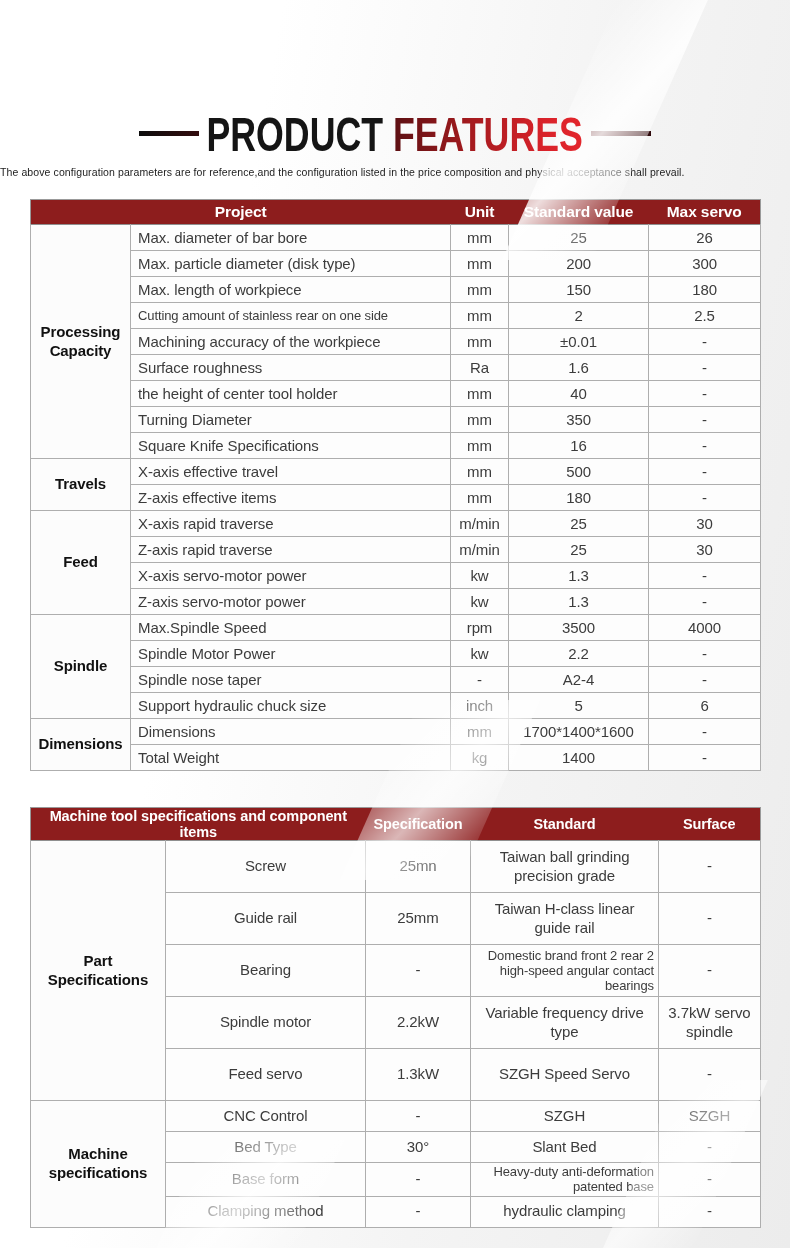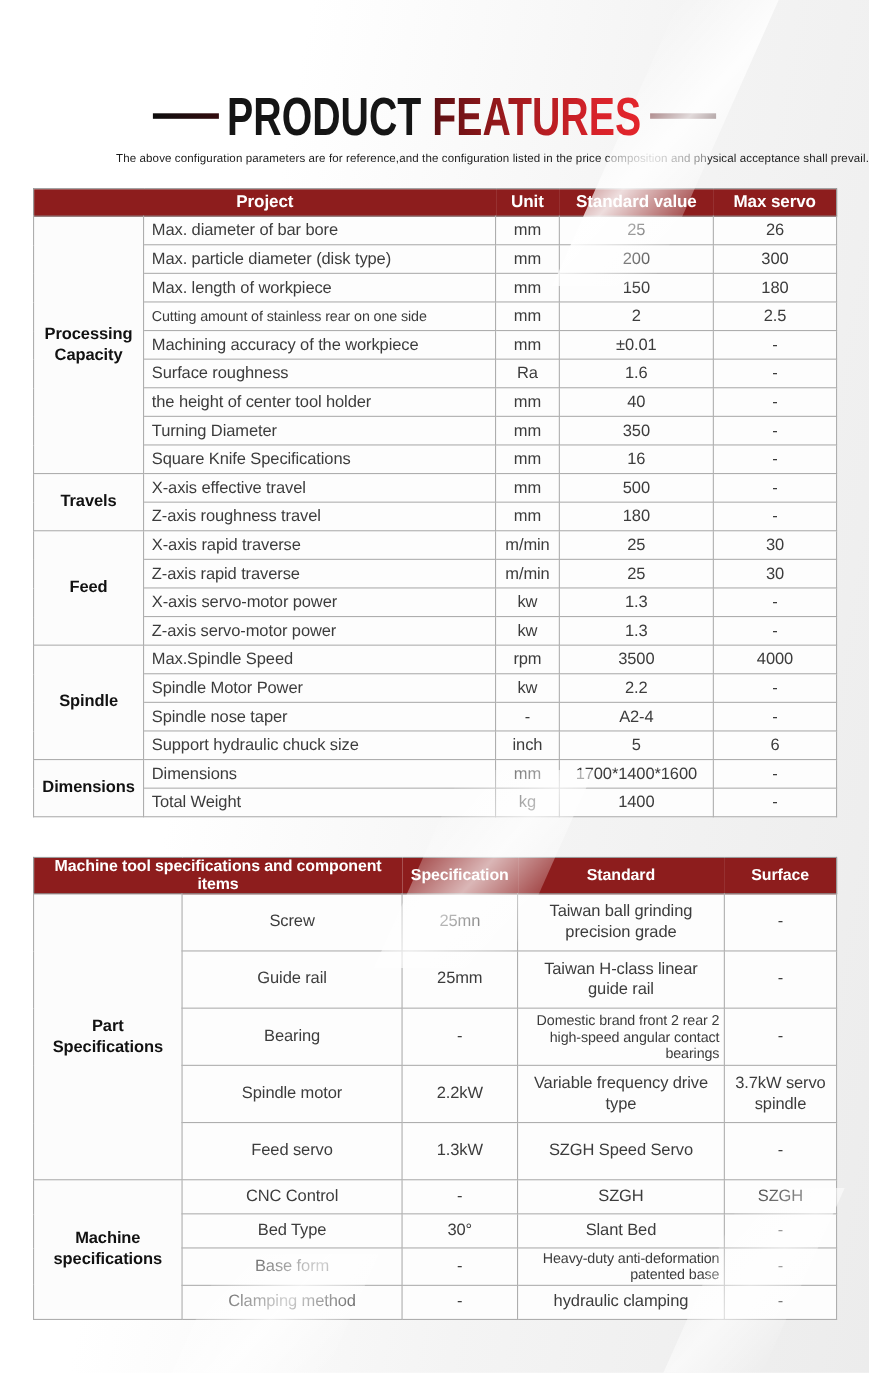--- a/index.html
+++ b/index.html
@@ -12,21 +12,21 @@
     position: relative;
     background:
       linear-gradient(100deg, #ffffff 0%, #ffffff 28%, #f4f4f4 62%, #ececec 100%);
   }
   .bg-streak { position: absolute; background: linear-gradient(115deg, rgba(255,255,255,0) 0%, rgba(255,255,255,0.85) 50%, rgba(255,255,255,0) 100%); transform: skewX(-24deg); pointer-events: none; }
   .s1 { left: 560px; top: 0; width: 90px; height: 260px; }
   .s2 { left: 380px; top: 700px; width: 120px; height: 180px; opacity: .8; }
   .s3 { left: 180px; top: 1140px; width: 140px; height: 110px; opacity: .9; }
   .s4 { left: 640px; top: 1080px; width: 90px; height: 170px; opacity: .7; }
 
-  .header { padding-top: 82px; text-align: right; }
+  .header { padding-top: 110px; text-align: left; }
   .title-row { display: flex; align-items: center; justify-content: center; }
   .dash { width: 60px; height: 5px; flex: 0 0 auto; }
   .dash-left  { background: linear-gradient(90deg, #0d0d0d, #330c0e); }
   .dash-right { background: linear-gradient(90deg, #55090d, #2e0a0c); }
   h1.page-title {
     margin: 0 -52px;
     font-size: 47px; font-weight: bold; line-height: 1;
     letter-spacing: 0px; white-space: nowrap;
     transform: scale(0.76, 1.04);
   }
@@ -166,21 +166,21 @@
         <td class="c3">-</td>
       </tr>
       <tr class="g1 group-start">
         <td class="group" rowspan="2">Travels</td>
         <td class="c0">X-axis effective travel</td>
         <td class="c1">mm</td>
         <td class="c2">500</td>
         <td class="c3">-</td>
       </tr>
       <tr class="g1">
-        <td class="c0">Z-axis roughness travel</td>
+        <td class="c0">Z-axis effective items</td>
         <td class="c1">mm</td>
         <td class="c2">180</td>
         <td class="c3">-</td>
       </tr>
       <tr class="g2 group-start">
         <td class="group" rowspan="4">Feed</td>
         <td class="c0">X-axis rapid traverse</td>
         <td class="c1">m/min</td>
         <td class="c2">25</td>
         <td class="c3">30</td>

